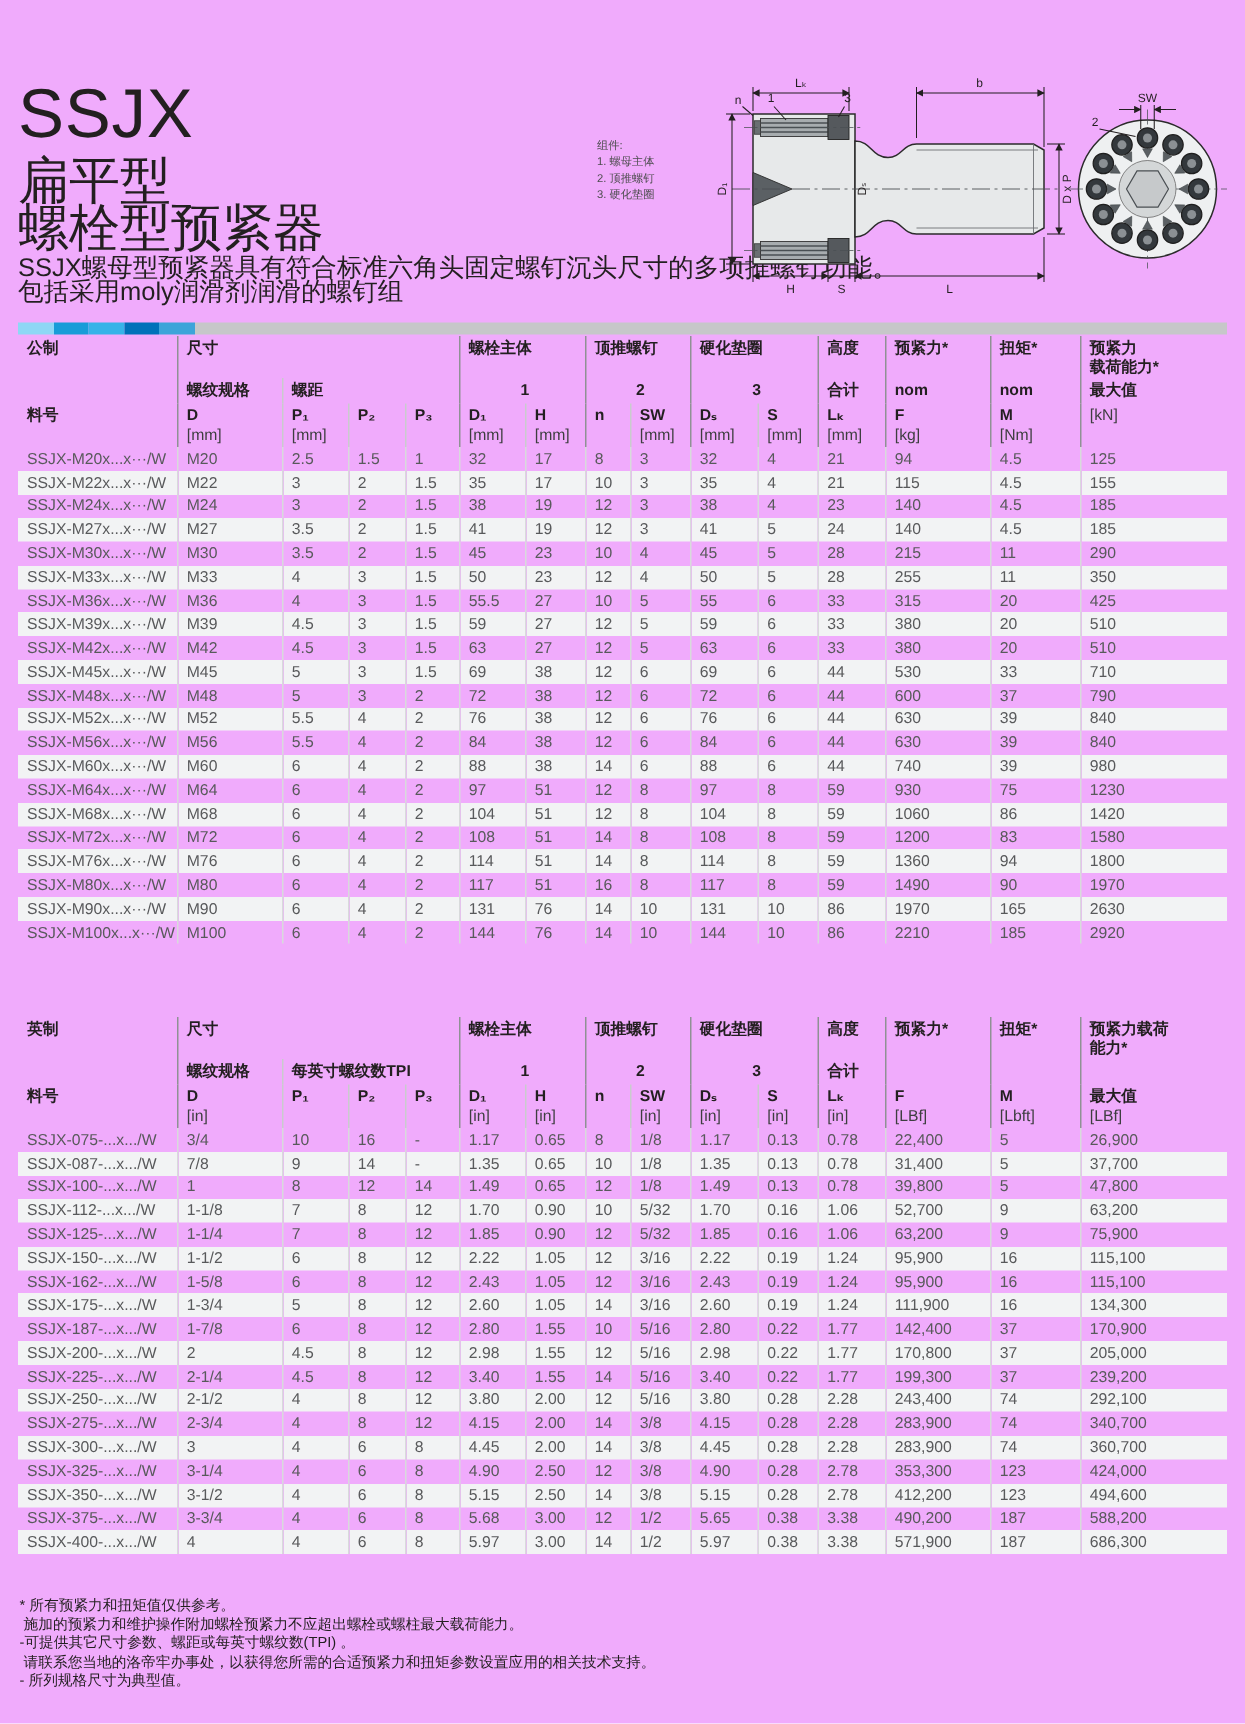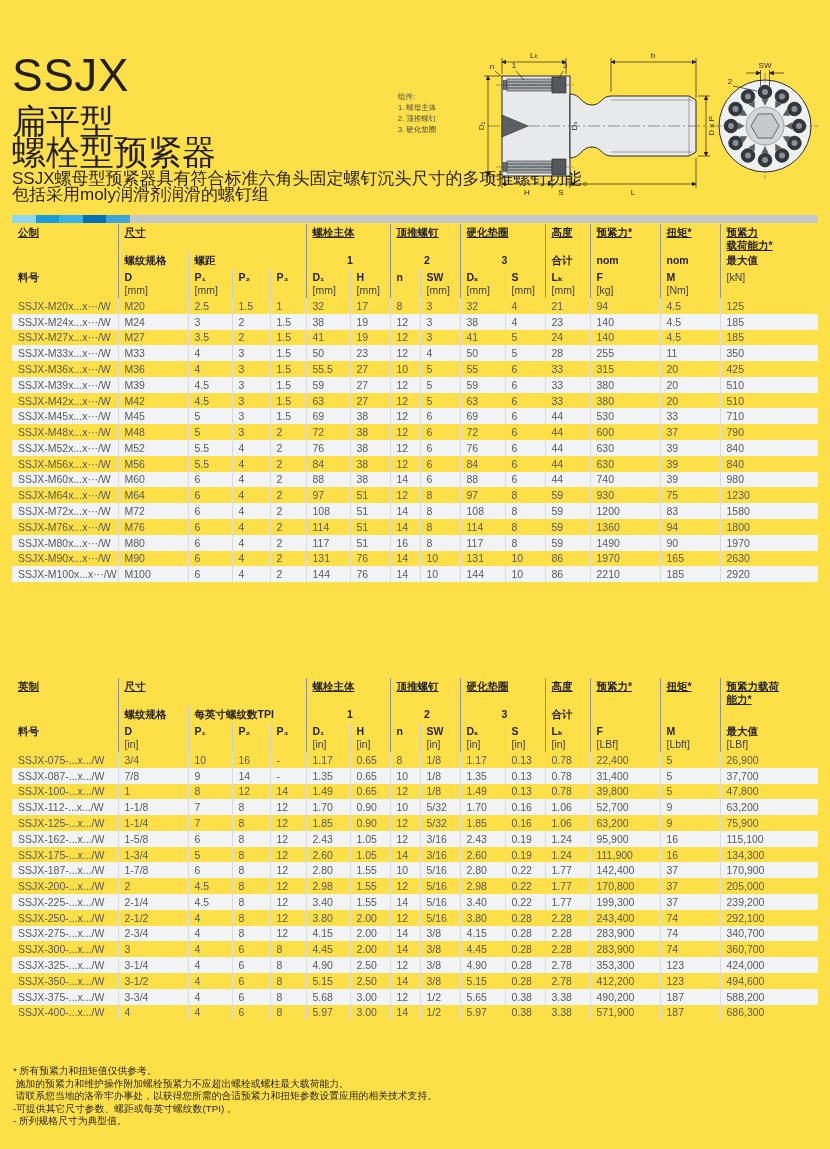--- a/index.html
+++ b/index.html
@@ -1,32 +1,32 @@
 <!DOCTYPE html>
 <html><head>
 <meta charset="utf-8">
 <style>
   html,body{margin:0;padding:0;background:#fff;}
-  .page{position:relative;width:830px;height:1149px;background:#fde047;overflow:hidden;
+  .page{position:relative;width:830px;height:1149px;background:#f0abfc;overflow:hidden;
         font-family:"Liberation Sans","DejaVu Sans",sans-serif;color:#231f20;}
   .brand{position:absolute;left:12px;top:50px;font-size:46px;font-weight:300;letter-spacing:.5px;line-height:50px;}
   .subtitle{position:absolute;left:12px;top:106px;font-size:34px;font-weight:300;line-height:31px;}
   .desc{position:absolute;left:12px;top:171px;font-size:17px;line-height:16px;color:#231f20;}
   .legend{position:absolute;left:398px;top:91px;font-size:7.5px;line-height:11px;color:#4d4d4f;}
   .drawing{position:absolute;left:440px;top:26px;width:390px;height:182px;}
   .bar{position:absolute;left:12px;top:215px;width:806px;height:8px;display:flex;}
   .bar div{height:8px;}
   .tbl{position:absolute;left:12px;}
   #metric-wrap{top:224px;}
   #imperial-wrap{top:678px;}
   table{border-collapse:collapse;table-layout:fixed;width:806px;}
   th{font-size:10.5px;font-weight:bold;color:#231f20;text-align:left;vertical-align:top;
      padding:2px 2px 1px 6px;line-height:12.5px;overflow:hidden;}
   th .unit{font-weight:400;color:#3e3e40;}
-  tr.rA th{height:15px;text-decoration:underline;}
+  tr.rA th{height:15px;}
   tr.rB th{height:14px;}
   tr.rC th{height:26px;}
   td{font-size:10.5px;color:#58595b;padding:1.9px 2px 1.9px 6px;line-height:12px;
      white-space:nowrap;overflow:hidden;}
   tbody tr:nth-child(even){background:#f2f3f4;}
   tbody td:not(:first-child){border-left:1px solid #d8dadb;}
   .bg{border-left:1px solid #8f9194;}
   .bi{border-left:1px solid #c9cbcd;}
   .ctr{text-align:center;}
   .foot{position:absolute;left:13px;top:1065px;font-size:9.8px;line-height:12.6px;color:#231f20;}
@@ -349,20 +349,37 @@
             <td>8</td>
             <td>3</td>
             <td>32</td>
             <td>4</td>
             <td>21</td>
             <td>94</td>
             <td>4.5</td>
             <td>125</td>
           </tr>
           <tr>
+            <td>SSJX-M22x...x···/W</td>
+            <td>M22</td>
+            <td>3</td>
+            <td>2</td>
+            <td>1.5</td>
+            <td>35</td>
+            <td>17</td>
+            <td>10</td>
+            <td>3</td>
+            <td>35</td>
+            <td>4</td>
+            <td>21</td>
+            <td>115</td>
+            <td>4.5</td>
+            <td>155</td>
+          </tr>
+          <tr>
             <td>SSJX-M24x...x···/W</td>
             <td>M24</td>
             <td>3</td>
             <td>2</td>
             <td>1.5</td>
             <td>38</td>
             <td>19</td>
             <td>12</td>
             <td>3</td>
             <td>38</td>
@@ -383,20 +400,37 @@
             <td>12</td>
             <td>3</td>
             <td>41</td>
             <td>5</td>
             <td>24</td>
             <td>140</td>
             <td>4.5</td>
             <td>185</td>
           </tr>
           <tr>
+            <td>SSJX-M30x...x···/W</td>
+            <td>M30</td>
+            <td>3.5</td>
+            <td>2</td>
+            <td>1.5</td>
+            <td>45</td>
+            <td>23</td>
+            <td>10</td>
+            <td>4</td>
+            <td>45</td>
+            <td>5</td>
+            <td>28</td>
+            <td>215</td>
+            <td>11</td>
+            <td>290</td>
+          </tr>
+          <tr>
             <td>SSJX-M33x...x···/W</td>
             <td>M33</td>
             <td>4</td>
             <td>3</td>
             <td>1.5</td>
             <td>50</td>
             <td>23</td>
             <td>12</td>
             <td>4</td>
             <td>50</td>
@@ -551,20 +585,37 @@
             <td>97</td>
             <td>51</td>
             <td>12</td>
             <td>8</td>
             <td>97</td>
             <td>8</td>
             <td>59</td>
             <td>930</td>
             <td>75</td>
             <td>1230</td>
+          </tr>
+          <tr>
+            <td>SSJX-M68x...x···/W</td>
+            <td>M68</td>
+            <td>6</td>
+            <td>4</td>
+            <td>2</td>
+            <td>104</td>
+            <td>51</td>
+            <td>12</td>
+            <td>8</td>
+            <td>104</td>
+            <td>8</td>
+            <td>59</td>
+            <td>1060</td>
+            <td>86</td>
+            <td>1420</td>
           </tr>
           <tr>
             <td>SSJX-M72x...x···/W</td>
             <td>M72</td>
             <td>6</td>
             <td>4</td>
             <td>2</td>
             <td>108</td>
             <td>51</td>
             <td>14</td>
@@ -868,20 +919,37 @@
             <td>12</td>
             <td>5/32</td>
             <td>1.85</td>
             <td>0.16</td>
             <td>1.06</td>
             <td>63,200</td>
             <td>9</td>
             <td>75,900</td>
           </tr>
           <tr>
+            <td>SSJX-150-...x.../W</td>
+            <td>1-1/2</td>
+            <td>6</td>
+            <td>8</td>
+            <td>12</td>
+            <td>2.22</td>
+            <td>1.05</td>
+            <td>12</td>
+            <td>3/16</td>
+            <td>2.22</td>
+            <td>0.19</td>
+            <td>1.24</td>
+            <td>95,900</td>
+            <td>16</td>
+            <td>115,100</td>
+          </tr>
+          <tr>
             <td>SSJX-162-...x.../W</td>
             <td>1-5/8</td>
             <td>6</td>
             <td>8</td>
             <td>12</td>
             <td>2.43</td>
             <td>1.05</td>
             <td>12</td>
             <td>3/16</td>
             <td>2.43</td>
@@ -1078,18 +1146,18 @@
             <td>187</td>
             <td>686,300</td>
           </tr>
         </tbody>
     </table>
   </div>
 
   <div class="foot">
     <div>* 所有预紧力和扭矩值仅供参考。</div>
     <div>&nbsp;施加的预紧力和维护操作附加螺栓预紧力不应超出螺栓或螺柱最大载荷能力。</div>
+    <div>-可提供其它尺寸参数、螺距或每英寸螺纹数(TPI) 。</div>
     <div>&nbsp;请联系您当地的洛帝牢办事处，以获得您所需的合适预紧力和扭矩参数设置应用的相关技术支持。</div>
-    <div>-可提供其它尺寸参数、螺距或每英寸螺纹数(TPI) 。</div>
     <div>- 所列规格尺寸为典型值。</div>
   </div>
 
 </div>
 
 </body></html>

